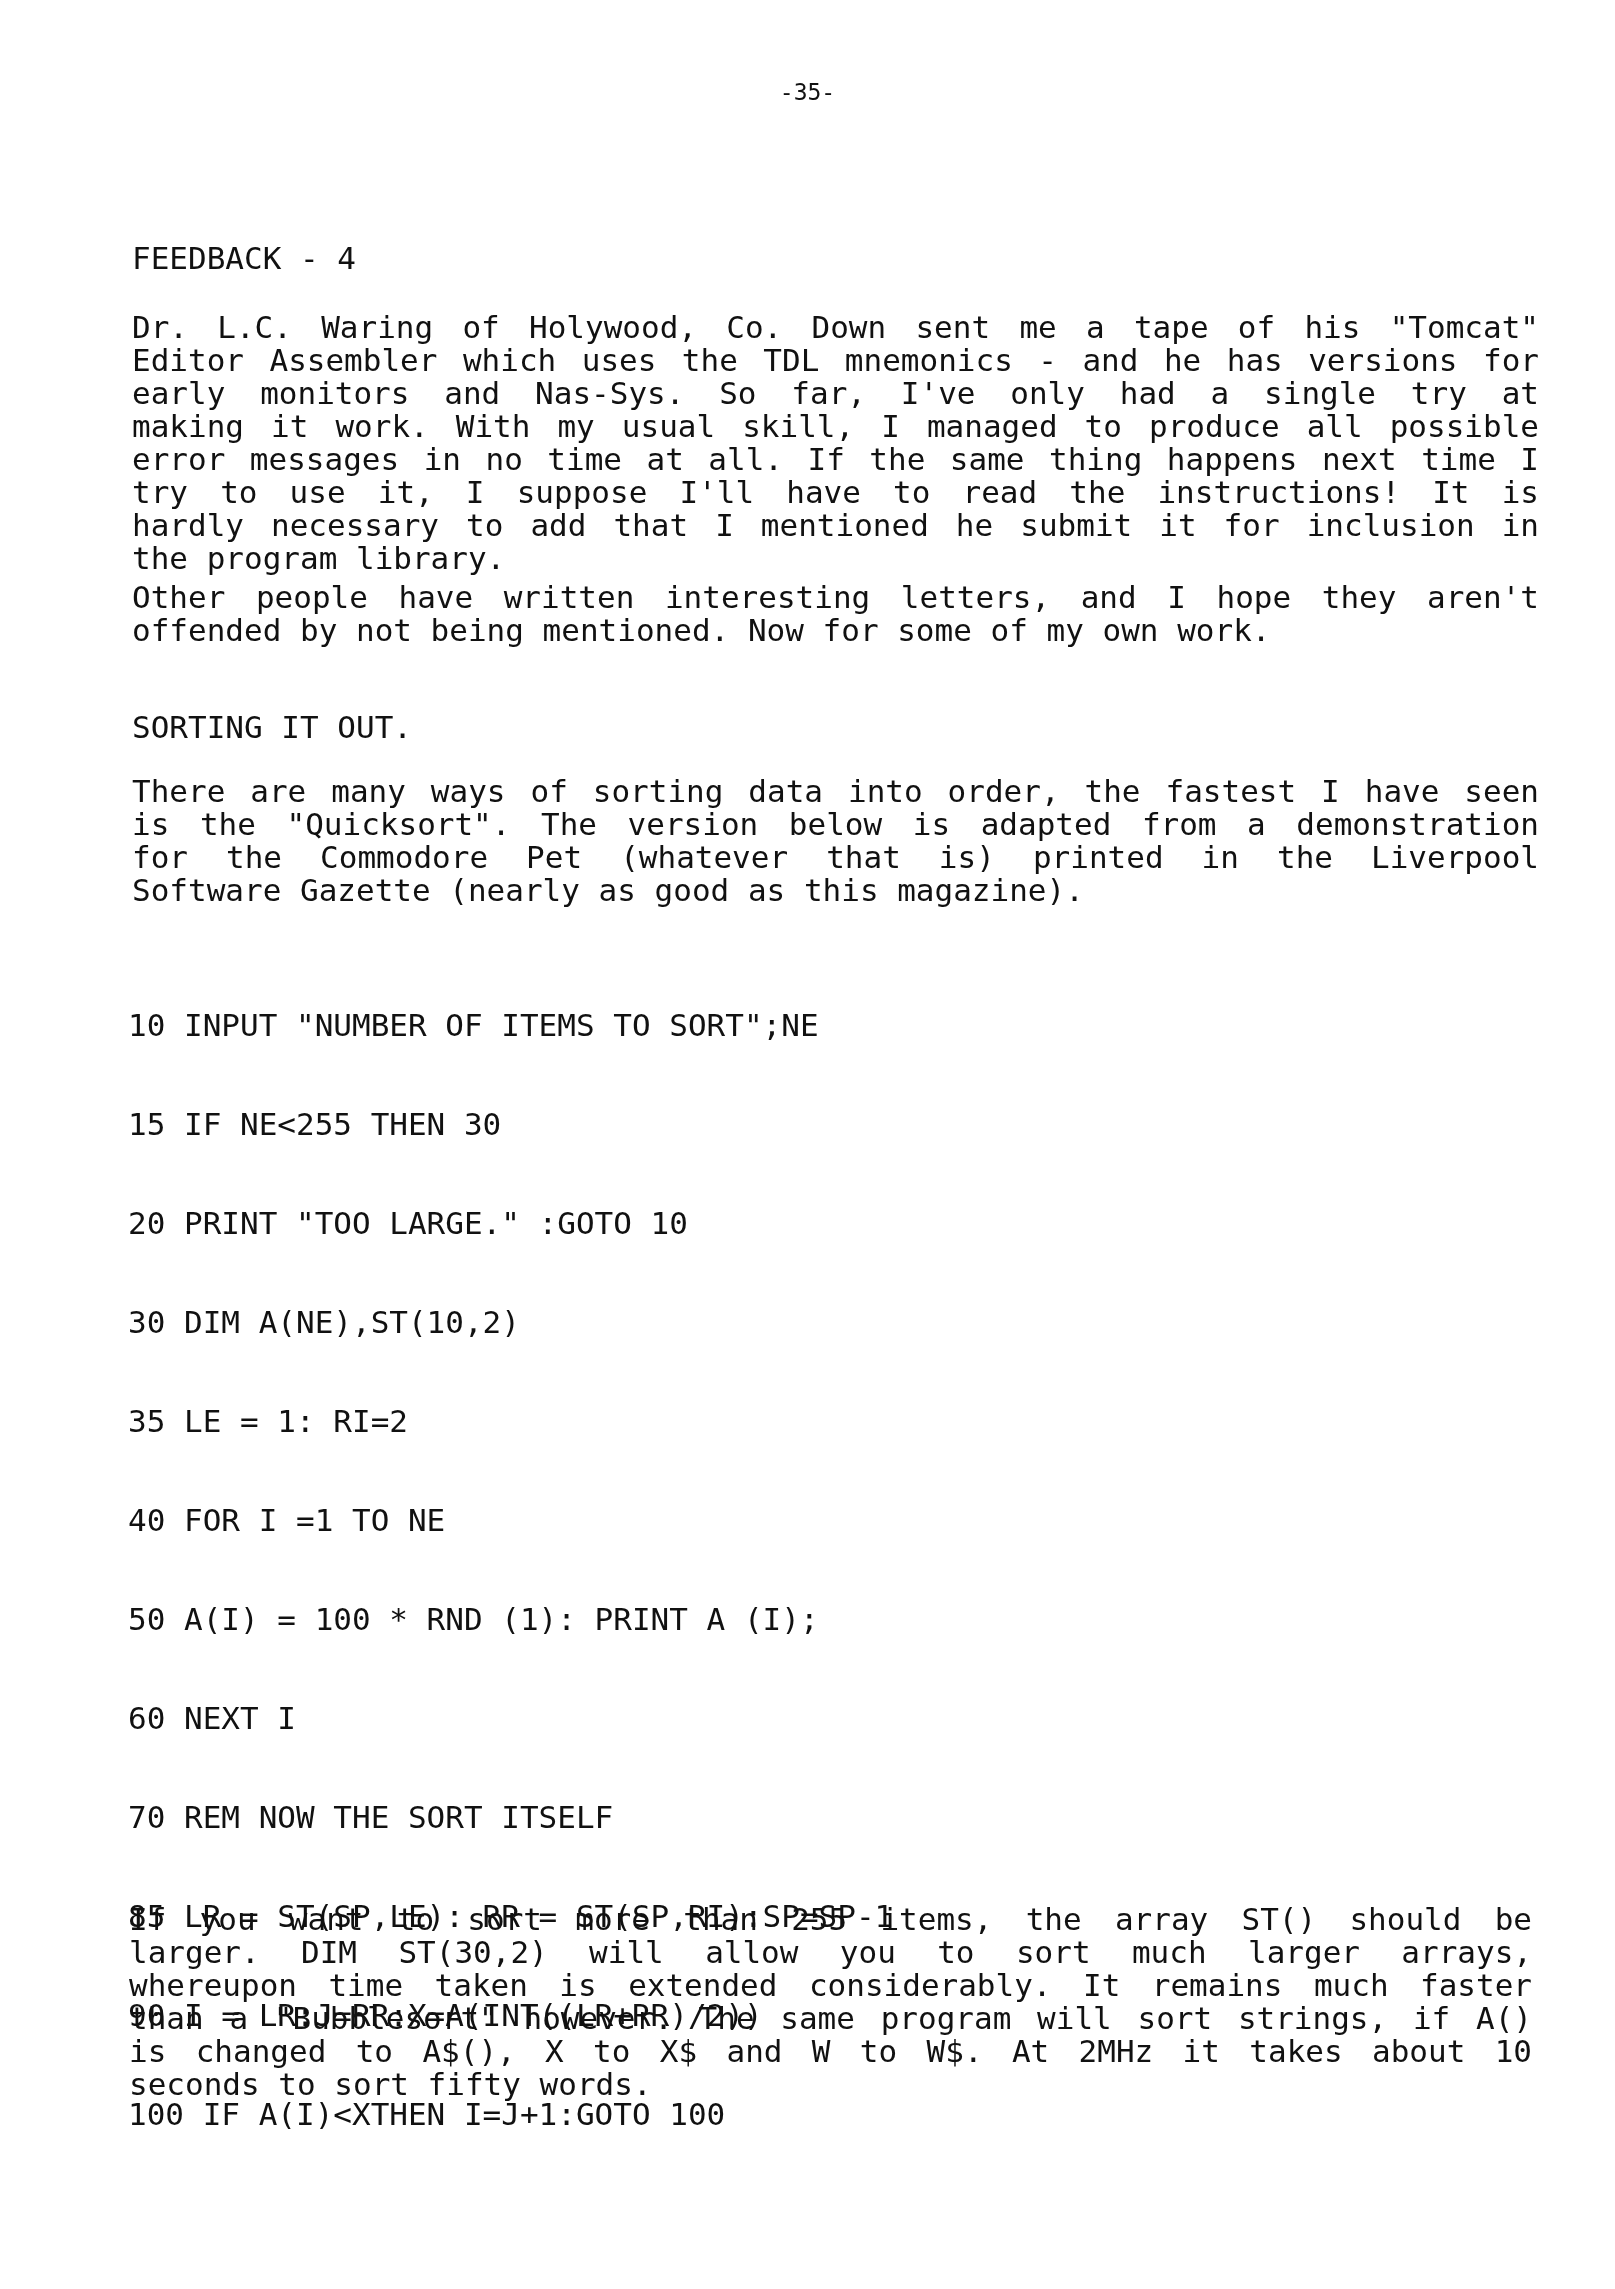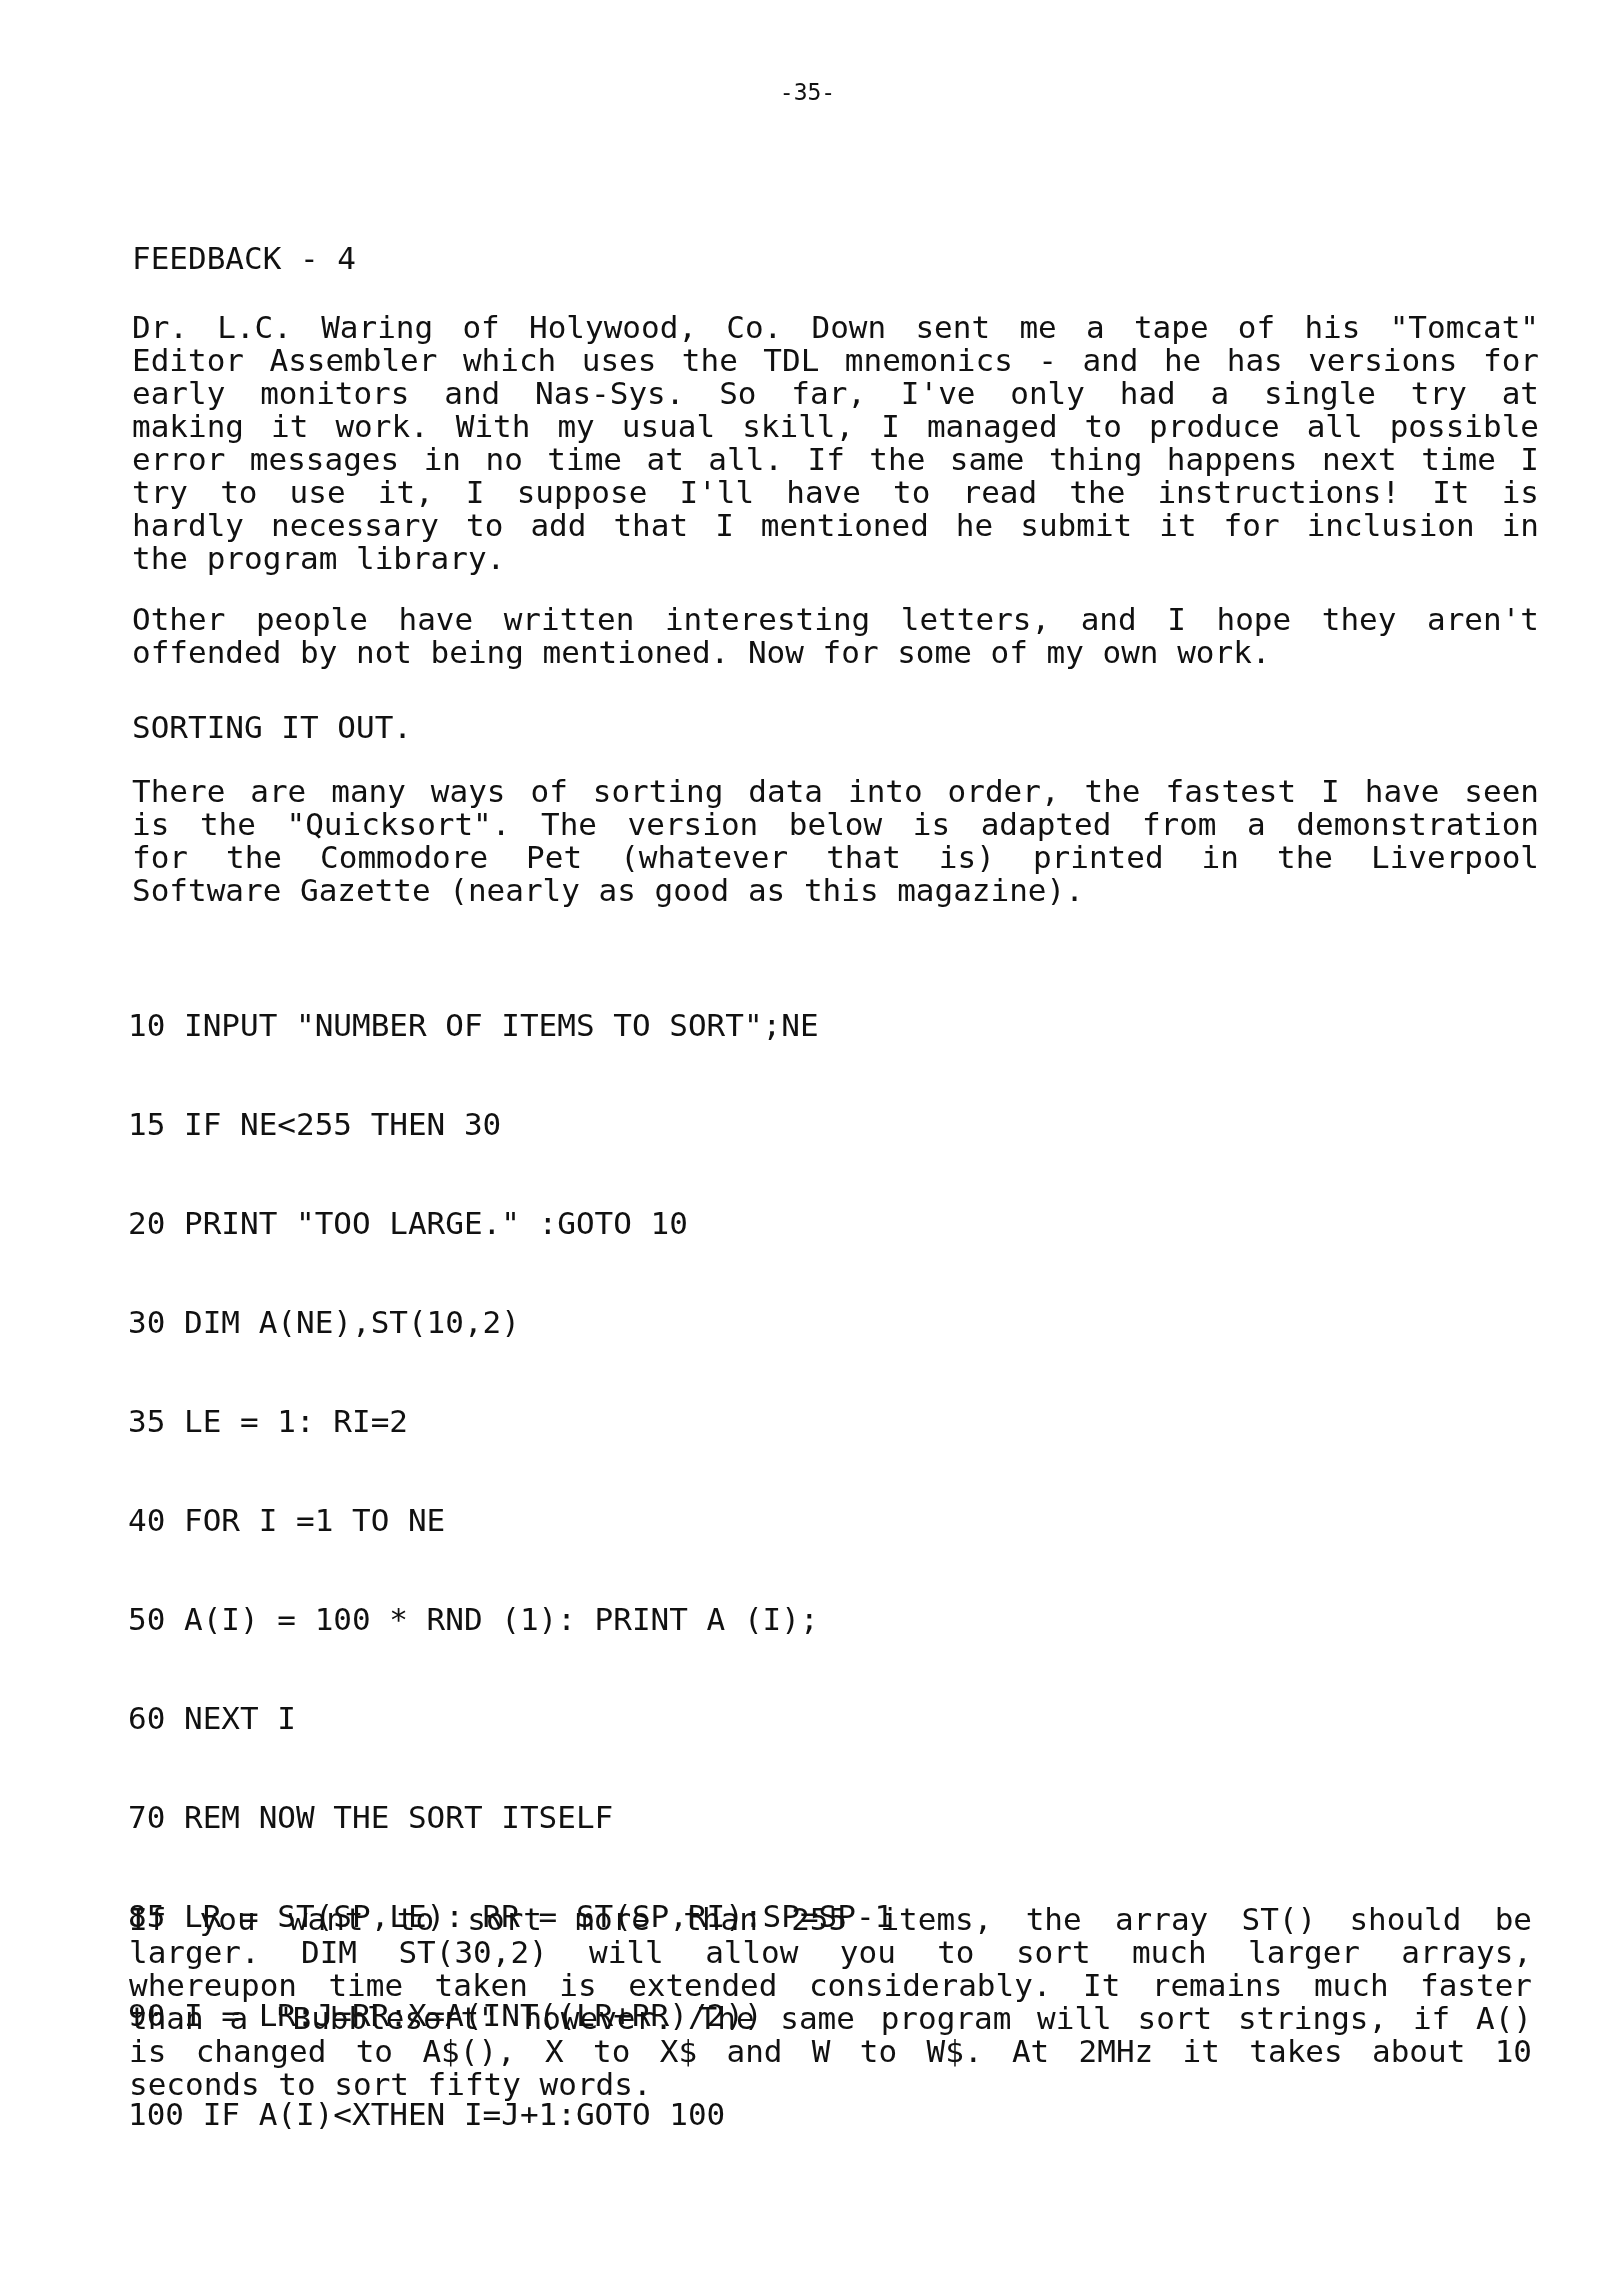--- a/index.html
+++ b/index.html
@@ -75,21 +75,21 @@
   <span class="line">Dr. L.C. Waring of Holywood, Co. Down sent me a tape of his "Tomcat"</span>
   <span class="line">Editor Assembler which uses the TDL mnemonics - and he has versions for</span>
   <span class="line">early monitors and Nas-Sys. So far, I've only had a single try at</span>
   <span class="line">making it work. With my usual skill, I managed to produce all possible</span>
   <span class="line">error messages in no time at all. If the same thing happens next time I</span>
   <span class="line">try to use it, I suppose I'll have to read the instructions! It is</span>
   <span class="line">hardly necessary to add that I mentioned he submit it for inclusion in</span>
   <span class="line last">the program library.</span>
 </div>
 
-<div class="para" style="top:603px;">
+<div class="para" style="top:581px;">
   <span class="line">Other people have written interesting letters, and I hope they aren't</span>
   <span class="line last">offended by not being mentioned. Now for some of my own work.</span>
 </div>
 
 <div class="heading" style="top:711px;">SORTING IT OUT.</div>
 
 <div class="para" style="top:775px;">
   <span class="line">There are many ways of sorting data into order, the fastest I have seen</span>
   <span class="line">is the "Quicksort". The version below is adapted from a demonstration</span>
   <span class="line">for the Commodore Pet (whatever that is) printed in the Liverpool</span>

